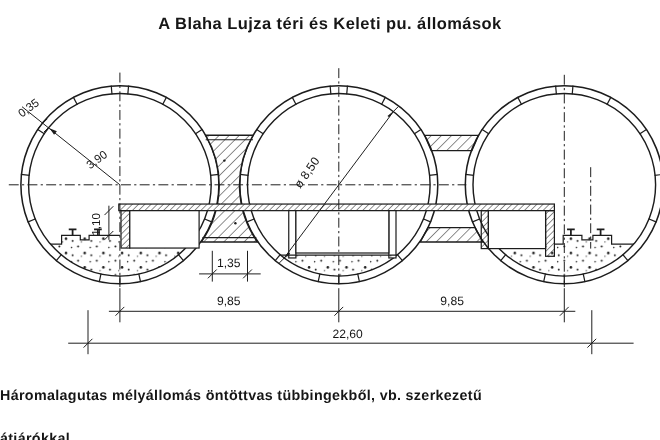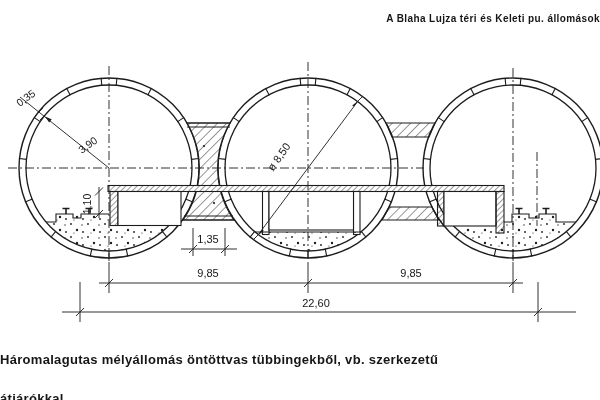--- a/index.html
+++ b/index.html
@@ -1,18 +1,18 @@
 <!DOCTYPE html>
 <html style="--ink: #1c1c1c;"><head>
 <meta charset="utf-8">
 <style>
   html,body{margin:0;padding:0;background:#e8e8e8;font-family:"Liberation Sans",sans-serif;}
   .page{position:relative;width:600px;height:400px;background:#fff;color:var(--ink,#1c1c1c);overflow:hidden;}
-  .title{position:absolute;top:13px;left:0;width:600px;text-align:right;
-         font-size:10px;font-weight:700;letter-spacing:.4px;color:#161616;}
+  .title{position:absolute;top:13px;left:0;width:600px;text-align:center;
+         font-size:15px;font-weight:700;letter-spacing:.4px;color:#161616;}
   .caption{position:absolute;left:0;width:600px;text-align:left;color:#161616;
            font-size:13px;font-weight:700;letter-spacing:.3px;}
   .cap1{top:352px;} .cap2{top:391px;}
   svg{position:absolute;top:0;left:0;}
   svg text{font-family:"Liberation Sans",sans-serif;font-size:10.5px;fill:#161616;}
   .dimtxt{font-size:11px;}
 </style>
 </head>
 <body>
 

